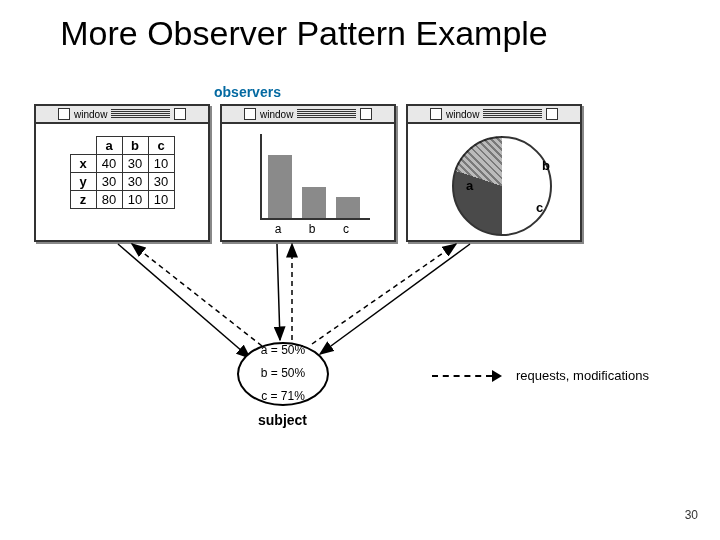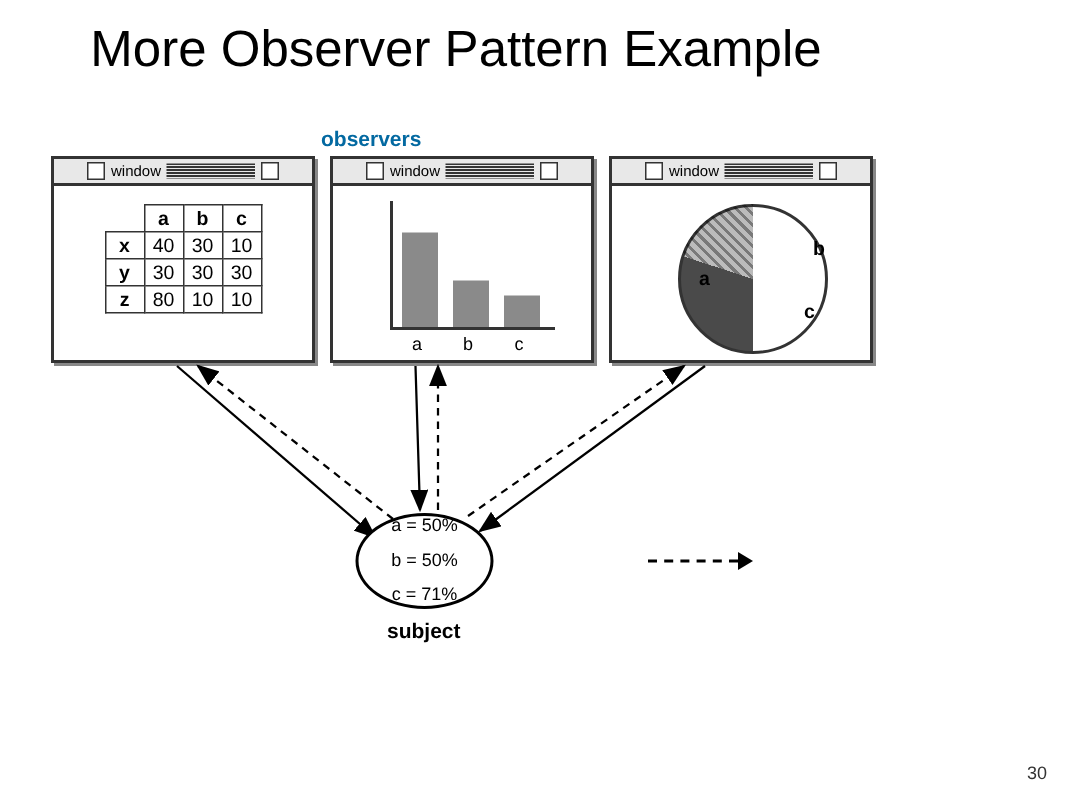--- a/index.html
+++ b/index.html
@@ -339,16 +339,17 @@
 <div class="subject">
   <span>a = 50%</span>
   <span>b = 50%</span>
   <span>c = 71%</span>
 </div>
 <div class="subject-label">subject</div>
 
 <div class="legend">
   <div class="legend-row">
     <span class="legend-arrow dashed"></span>
+    <span>requests, modifications</span>
   </div>
 </div>
 
 <div class="page-num">30</div>
 
 </body></html>

